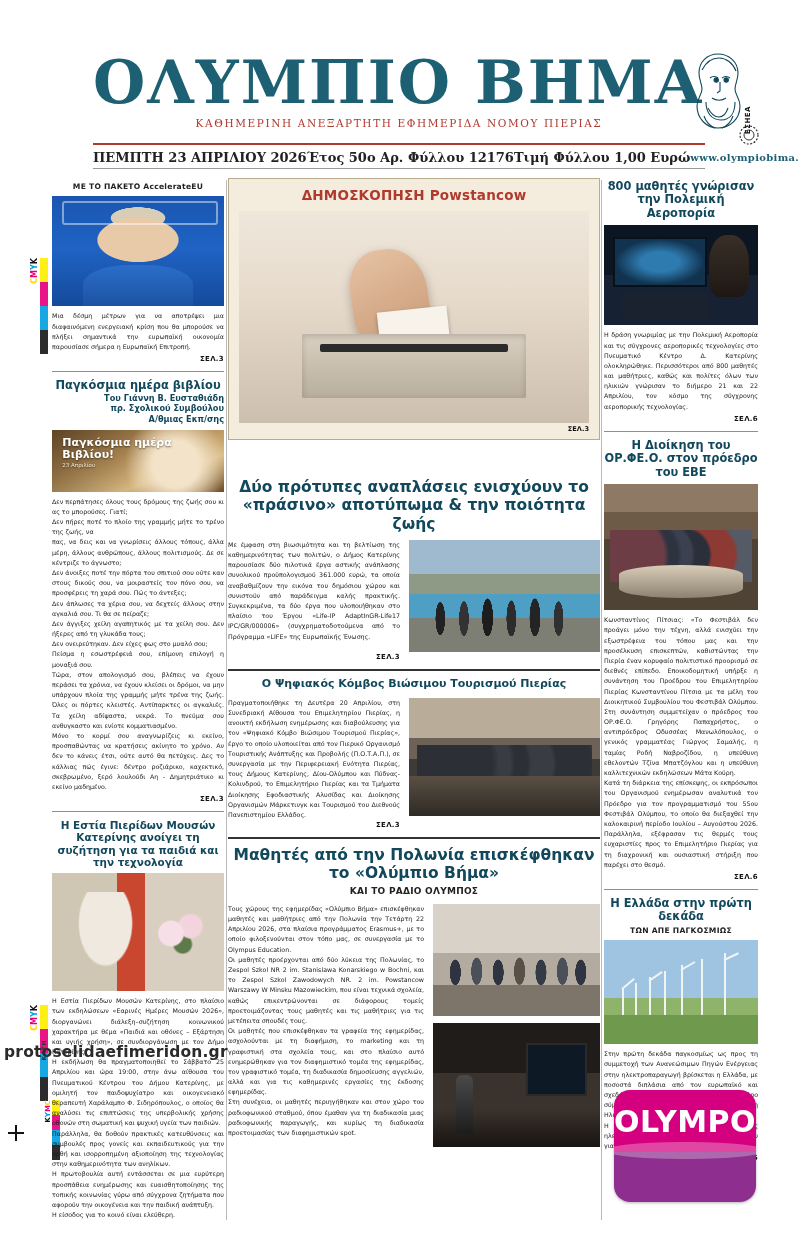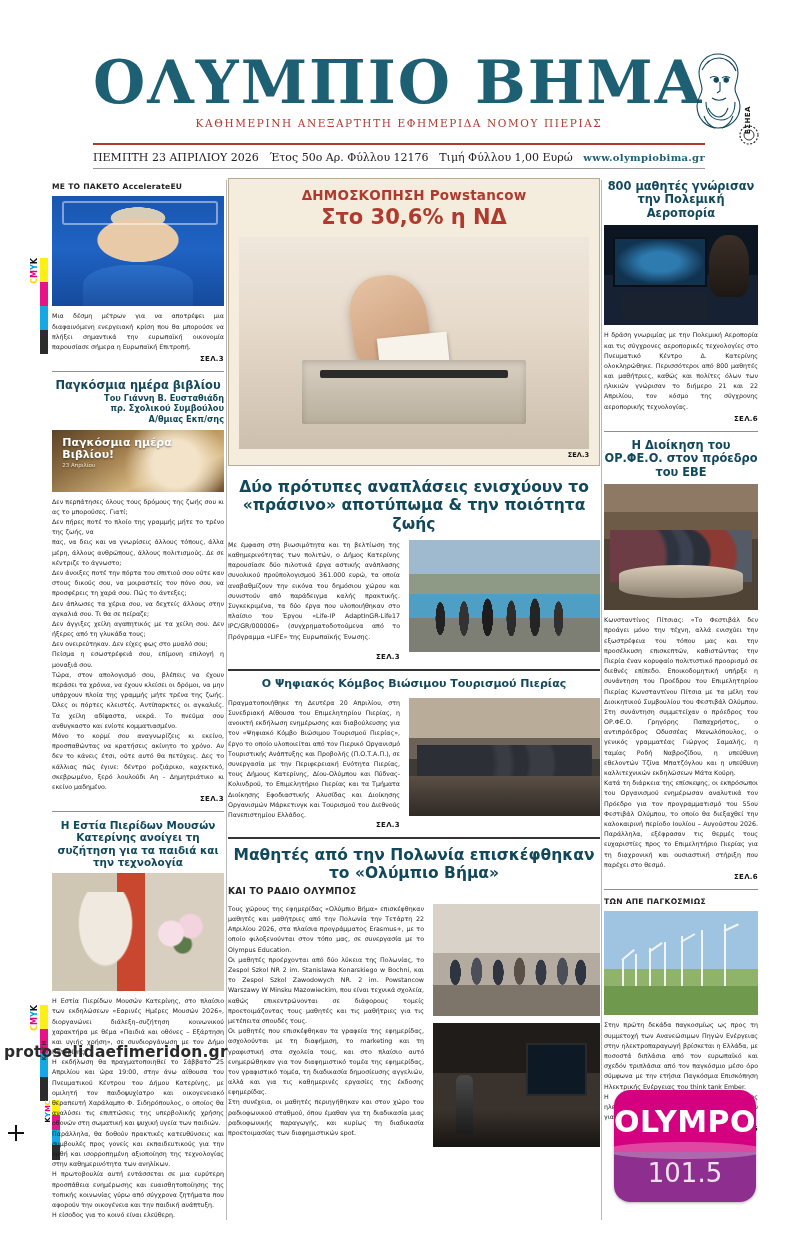--- a/index.html
+++ b/index.html
@@ -39,42 +39,42 @@
   }
   .mast-sub{
     margin-top:5px;text-align:center;color:#b03a2e;font-weight:400;
     font-size:10.5px;letter-spacing:1.6px;white-space:nowrap;
     font-family:"DejaVu Serif","Liberation Serif",serif;
   }
   .mast-rule{position:absolute;left:93px;top:143px;width:612px;height:2px;background:#b03a2e;}
   .mast-info{position:absolute;left:93px;top:148px;width:612px;height:18px;
     display:flex;align-items:center;justify-content:space-between;
     font-family:"DejaVu Serif","Liberation Serif",serif;}
-  .mast-info span{font-size:11px;font-weight:400;color:#222;white-space:nowrap;}
+  .mast-info span{font-size:13px;font-weight:700;color:#222;white-space:nowrap;}
   .mast-info .site{font-size:10px;color:#1d5f73;font-weight:700;letter-spacing:.3px;}
   .mast-rule2{position:absolute;left:93px;top:168px;width:612px;height:1px;background:#999;}
   .zeus{position:absolute;left:688px;top:48px;width:60px;height:86px;}
 
   
   .col{position:absolute;}
   .col-left{left:52px;top:180px;width:172px;}
   .col-mid{left:228px;top:178px;width:372px;}
   .col-right{left:604px;top:180px;width:154px;}
 
   .vrule{position:absolute;width:1px;background:#b9b9b9;}
 
   
   .hl{
     text-align:center;color:#12485c;font-weight:700;line-height:1.18;
     font-family:"DejaVu Sans","Liberation Sans",sans-serif;
   }
   .hl.sm{font-size:11.4px;}
   .hl.xs{font-size:10.4px;}
   .kicker{
-    font-weight:700;font-size:7.6px;color:#222;
+    text-align:center;font-weight:700;font-size:7.6px;color:#222;
     letter-spacing:.25px;margin-top:2px;line-height:1.25;
   }
   .byline{text-align:right;font-size:8.2px;color:#12485c;line-height:1.3;font-weight:600;}
   .body{
     font-size:6.3px;line-height:1.62;color:#1a1a1a;text-align:justify;
     margin-top:5px;
   }
   .ref{font-weight:700;font-size:7px;color:#111;text-align:right;margin-top:3px;letter-spacing:.3px;}
   .hrule{height:1px;background:#8f8f8f;margin:8px 0 7px 0;}
   .hrule.thick{height:2px;background:#333;}
@@ -297,21 +297,20 @@
       <div class="body" style="white-space:pre-line;">Η Εστία Πιερίδων Μουσών Κατερίνης, στο πλαίσιο των εκδηλώσεων «Εαρινές Ημέρες Μουσών 2026», διοργανώνει διάλεξη–συζήτηση κοινωνικού χαρακτήρα με θέμα «Παιδιά και οθόνες – Εξάρτηση και υγιής χρήση», σε συνδιοργάνωση με τον Δήμο Κατερίνης.
 Η εκδήλωση θα πραγματοποιηθεί το Σάββατο 25 Απριλίου και ώρα 19:00, στην άνω αίθουσα του Πνευματικού Κέντρου του Δήμου Κατερίνης, με ομιλητή τον παιδοψυχίατρο και οικογενειακό θεραπευτή Χαράλαμπο Φ. Σιδηρόπουλος, ο οποίος θα αναλύσει τις επιπτώσεις της υπερβολικής χρήσης οθονών στη σωματική και ψυχική υγεία των παιδιών.
 Παράλληλα, θα δοθούν πρακτικές κατευθύνσεις και συμβουλές προς γονείς και εκπαιδευτικούς για την ορθή και ισορροπημένη αξιοποίηση της τεχνολογίας στην καθημερινότητα των ανηλίκων.
 Η πρωτοβουλία αυτή εντάσσεται σε μια ευρύτερη προσπάθεια ενημέρωσης και ευαισθητοποίησης της τοπικής κοινωνίας γύρω από σύγχρονα ζητήματα που αφορούν την οικογένεια και την παιδική ανάπτυξη.
 Η είσοδος για το κοινό είναι ελεύθερη.</div>
     </div>
   </div>
 
   <div class="feature">
     <div class="feat-k">ΔΗΜΟΣΚΟΠΗΣΗ  Powstancow</div>
-    <div class="feat-h">Στο 30,6% η ΝΔ</div>
     <div class="photo ph-vote" style="height:212px;margin-top:8px;">
       <div class="hand"></div>
       <div class="env"></div>
       <div class="slot"></div>
     </div>
     <div class="feat-ref">ΣΕΛ.3</div>
   </div>
 
   <div class="col col-mid" style="top:478px;">
 
@@ -381,20 +380,21 @@
         <div class="ppl"></div>
         <div class="tbl"></div>
       </div>
       <div class="body" style="white-space:pre-line;">Κωνσταντίνος Πίτσιας: «Το Φεστιβάλ δεν προάγει μόνο την τέχνη, αλλά ενισχύει την εξωστρέφεια του τόπου μας και την προσέλκυση επισκεπτών, καθιστώντας την Πιερία  έναν κορυφαίο πολιτιστικό προορισμό σε διεθνές επίπεδο. Εποικοδομητική υπήρξε η συνάντηση του Προέδρου του Επιμελητηρίου Πιερίας Κωνσταντίνου Πίτσια με τα μέλη του Διοικητικού Συμβουλίου του Φεστιβάλ Ολύμπου. Στη συνάντηση συμμετείχαν ο πρόεδρος του ΟΡ.ΦΕ.Ο. Γρηγόρης Παπαχρήστος, ο αντιπρόεδρος Οδυσσέας Μανωλόπουλος, ο γενικός γραμματέας Γιώργος Σαμαλής, η ταμίας Ροδή Ναβροζίδου, η υπεύθυνη εθελοντών Τζίνα Μπατζόγλου και η υπεύθυνη καλλιτεχνικών εκδηλώσεων Μάτα Κούρη.
 Κατά τη διάρκεια της επίσκεψης, οι εκπρόσωποι του Οργανισμού ενημέρωσαν αναλυτικά τον Πρόεδρο για τον προγραμματισμό του 55ου Φεστιβάλ Ολύμπου, το οποίο θα διεξαχθεί την καλοκαιρινή περίοδο Ιουλίου – Αυγούστου 2026. Παράλληλα, εξέφρασαν τις θερμές τους ευχαριστίες προς το Επιμελητήριο Πιερίας για τη διαχρονική και ουσιαστική στήριξη που παρέχει στο θεσμό.</div>
       <div class="ref">ΣΕΛ.6</div>
     </div>
     <div class="hrule"></div>
 
     <div>
+      <div class="hl sm">Η Ελλάδα στην πρώτη δεκάδα</div>
       <div class="kicker">ΤΩΝ ΑΠΕ ΠΑΓΚΟΣΜΙΩΣ</div>
       <div class="photo ph-wind" style="height:104px;margin-top:5px;">
         <div class="turb" style="left:12%;height:26px;"></div>
         <div class="turb" style="left:20%;height:32px;"></div>
         <div class="turb" style="left:29%;height:38px;"></div>
         <div class="turb" style="left:39%;height:44px;"></div>
         <div class="turb" style="left:50%;height:50px;"></div>
         <div class="turb" style="left:63%;height:56px;"></div>
         <div class="turb" style="left:78%;height:62px;"></div>
         <div class="blade" style="left:12%;top:46%;transform:rotate(-40deg);"></div>
@@ -403,16 +403,15 @@
         <div class="blade" style="left:78%;top:18%;transform:rotate(-25deg);"></div>
       </div>
       <div class="body" style="white-space:pre-line;">Στην πρώτη δεκάδα παγκοσμίως ως προς τη συμμετοχή των Ανανεώσιμων Πηγών Ενέργειας στην ηλεκτροπαραγωγή βρίσκεται η Ελλάδα, με ποσοστά διπλάσια από τον ευρωπαϊκό και σχεδόν τριπλάσια από τον παγκόσμιο μέσο όρο σύμφωνα με την ετήσια Παγκόσμια Επισκόπηση Ηλεκτρικής Ενέργειας του think tank Ember.
 Η έκθεση αναλύει τα δεδομένα της ηλεκτροπαραγωγής από 215 χώρες του κόσμου για το 2025.</div>
       <div class="ref">ΣΕΛ.6</div>
     </div>
   </div>
 
   <div class="olympos">
     <div class="ol-top">OLYMPOS</div>
-    <div class="ol-bot">101.5</div>
   </div>
 
 </div>
 
 </body></html>

